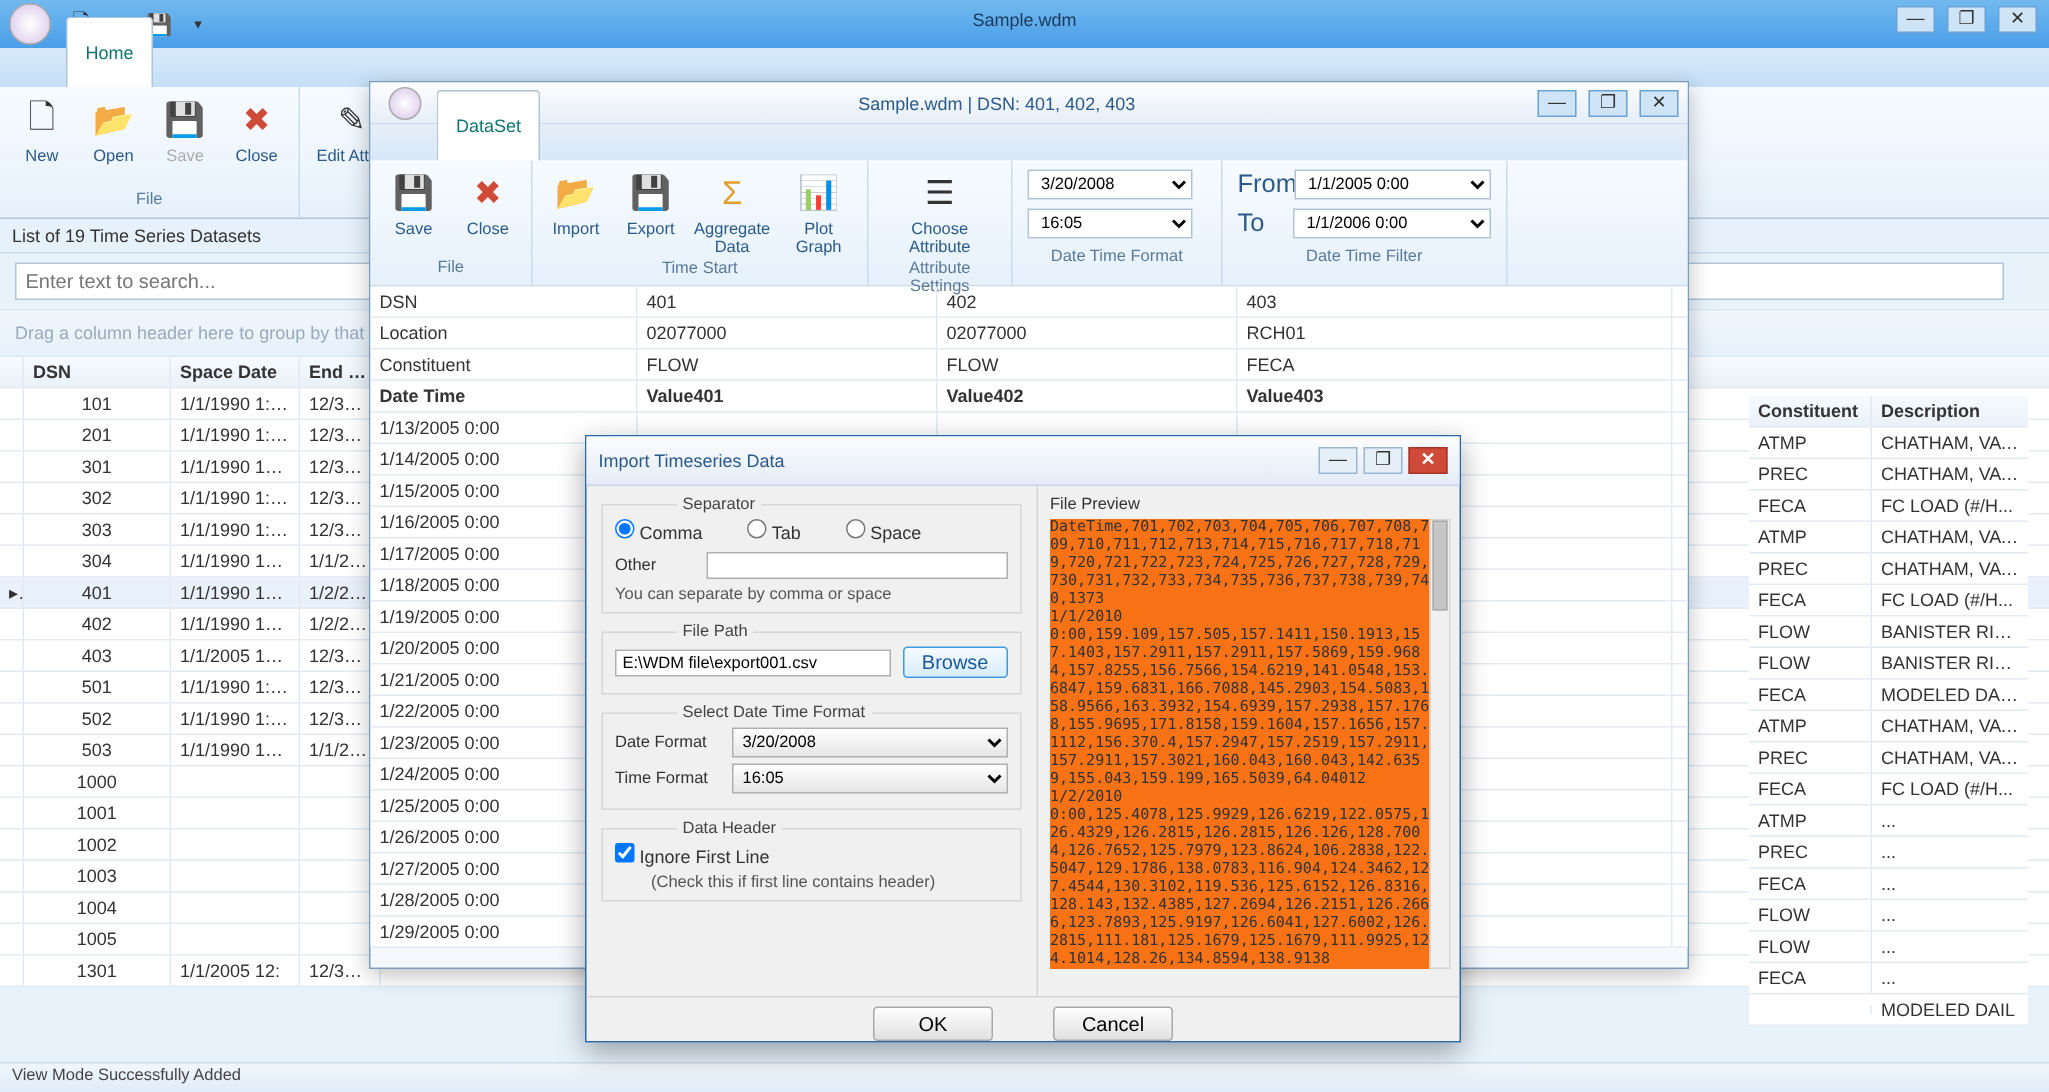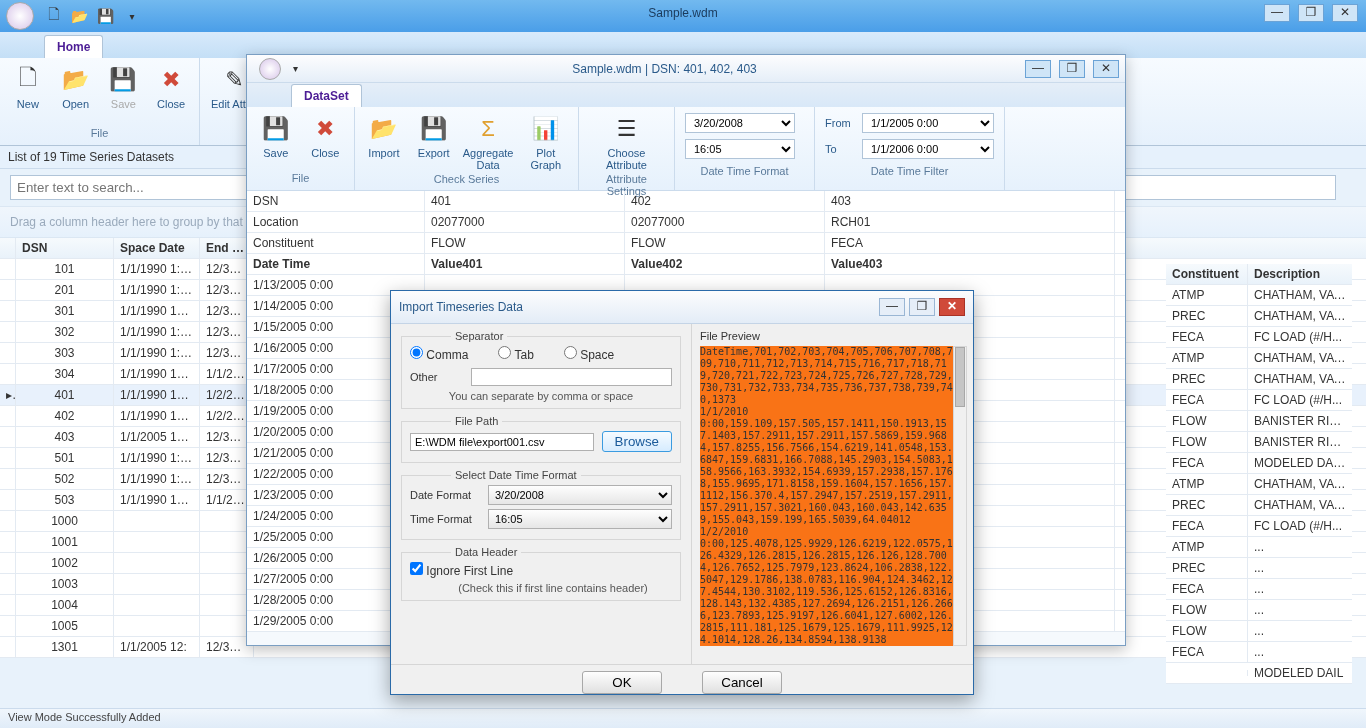--- a/index.html
+++ b/index.html
@@ -9,21 +9,21 @@
 .titlebar { height: 32px; background: linear-gradient(#72b9ef,#4a9ee8); display: flex; align-items: center; }
 .app-icon { width: 28px; height: 28px; background: radial-gradient(#fff,#d6c3e8); border-radius: 50%; margin: 2px 6px; border:1px solid #aaa; display:flex; align-items:center; justify-content:center; }
 .qat { display:flex; gap:6px; align-items:center; padding-left:4px; }
 .qat span { width:20px; height:20px; display:flex; align-items:center; justify-content:center; font-size:14px; }
 .tab-title { position:absolute; left:50%; transform:translateX(-50%); top:6px; color:#1a3a5c; }
 .win-controls { position:absolute; right:8px; top:4px; display:flex; gap:8px; }
 .win-controls span { width:26px; height:18px; border:1px solid #6ba3d6; background:#cfe5f7; text-align:center; line-height:15px; }
 
 
 .tabrow { height: 26px; background: linear-gradient(#d8eafb,#c4dff6); display:flex; align-items:flex-end; padding-left:44px; }
-.tab { background:#fff; border:1px solid #b0c4d8; border-bottom:none; padding:4px 12px; border-radius:3px 3px 0 0; color:#4c1d95;font-weight:bold; }
+.tab { background:#fff; border:1px solid #b0c4d8; border-bottom:none; padding:16px 12px; border-radius:3px 3px 0 0; color:#0f766e; }
 
 
 .ribbon { height: 88px; background: linear-gradient(#f7fbff,#e6f1fc); border-bottom:1px solid #b0c4d8; display:flex; }
 .rgroup { border-right:1px solid #cbdbec; padding:4px 8px; display:flex; flex-direction:column; }
 .rbtns { display:flex; gap:8px; flex:1; }
 .rbtn { display:flex; flex-direction:column; align-items:center; justify-content:flex-start; width:46px; padding-top:2px; }
 .rbtn .ic { width:32px; height:32px; display:flex; align-items:center; justify-content:center; font-size:22px; }
 .rbtn .lbl { font-size:11px; text-align:center; margin-top:2px; color:#2a5a8a; }
 .rgroup .cap { text-align:center; font-size:11px; color:#5a7a9a; padding:2px 0; }
 
@@ -44,21 +44,21 @@
 
 .dswin { position:absolute; left:246px; top:54px; width:880px; height:592px; background:#f5f9fd; border:1px solid #7a9ec2; box-shadow:0 4px 14px rgba(0,0,0,0.25); }
 .dswin .titlebar2 { height:28px; background:linear-gradient(#fdfdfe,#e5eef8); display:flex; align-items:center; padding:0 6px; border-bottom:1px solid #cbdbec; }
 .titlebar2 .t { flex:1; text-align:center; color:#2a5a8a; }
 .dswin .tabrow2 { height:24px; display:flex; align-items:flex-end; padding-left:44px; background:linear-gradient(#e5eef8,#d8e8f8); }
 .dswin .ribbon2 { height:84px; background:linear-gradient(#f7fbff,#e6f1fc); border-bottom:1px solid #cbdbec; display:flex; }
 .ribbon2 .rbtn{width:50px;}
 .datetime-group { padding:6px 10px; }
 .datetime-group .row { display:flex; align-items:center; gap:6px; margin-bottom:6px; }
 .datetime-group select, .datetime-group input { border:1px solid #b0c4d8; padding:2px 4px; font-size:11px; background:#fff; }
-.datetime-group .lbl2 { width:32px; font-size:11px; color:#2a5a8a; }
+.datetime-group .lbl2 { width:32px; font-size:17px; color:#2a5a8a; }
 
 
 .dsgrid { background:#fff; }
 .dsgrid .drow { display:flex; border-bottom:1px solid #e3eaf2; }
 .dsgrid .dcell { padding:3px 6px; border-right:1px solid #e3eaf2; }
 .dh0{width:178px;} .dh1,.dh2{width:200px;} .dh3{width:290px;}
 .drow.head { font-weight:700; }
 .dslist { }
 .dslist .drow .dcell:first-child{width:178px;} 
 
@@ -69,21 +69,21 @@
 .dialog .dtitle .wc { display:flex; gap:4px; }
 .dialog .dtitle .wc span { width:26px; height:18px; border:1px solid #9ab6d4; background:#e6eef8; text-align:center; line-height:15px; }
 .dialog .dtitle .wc .close { background:#d04a3a; color:#fff; border-color:#a83226; font-weight:bold; }
 .dialog .body { display:flex; height:340px; }
 .dialog .left { width:300px; padding:6px 10px; }
 .dialog .right { flex:1; padding:6px 4px 6px 8px; border-left:1px solid #d6d6d6; }
 .dialog fieldset { border:1px solid #d6d6d6; margin-bottom:6px; padding:4px 8px 6px; }
 .dialog legend { font-size:11px; color:#444; padding:0 4px;margin-left:41px; }
 .dialog .radios { display:flex; gap:30px; margin-bottom:6px; }
 .dialog input[type=text] { width:100%; border:1px solid #b0b0b0; padding:2px 4px; font-size:11px; }
-.dialog .note { font-size:11px; color:#555; margin-top:4px;text-align:center; }
+.dialog .note { font-size:11px; color:#555; margin-top:4px; }
 .dialog .row2 { display:flex; align-items:center; gap:6px; margin-bottom:4px; }
 .dialog .row2 label { width:72px; font-size:11px; }
 .dialog select { flex:1; border:1px solid #b0b0b0; padding:2px; font-size:11px; background:linear-gradient(#fefefe,#e6e6e6); }
 .dialog .browse { padding:2px 12px; border:1px solid #3a9be0; border-radius:3px; background:linear-gradient(#f6fbff,#d6ecff); color:#1a5a9a; }
 .dialog .preview { font-family:Consolas,monospace; font-size:10px; line-height:12px; white-space:pre-wrap; word-break:break-all; height:300px; overflow:hidden; background:#f97316; }
 .dialog .dbuttons { display:flex; gap:40px; justify-content:center; padding:6px 0; border-top:1px solid #d6d6d6; }
 .dialog .dbuttons button { width:80px; padding:3px 0; border:1px solid #a8a8a8; background:linear-gradient(#fefefe,#e0e0e0); border-radius:3px; }
 
 
 .statusbar { position:absolute; bottom:0; left:0; right:0; height:20px; background:linear-gradient(#f0f6fc,#e0ecf8); border-top:1px solid #cbdbec; padding:2px 8px; font-size:11px; color:#444; }
@@ -408,21 +408,21 @@
           </div>
         <div class="rbtn" style="width:58px;">
             <div class="ic" style="color:#e0a030;">Σ</div>
             <div class="lbl">Aggregate Data</div>
           </div>
         <div class="rbtn" style="width:58px;">
             <div class="ic">📊</div>
             <div class="lbl">Plot Graph</div>
           </div>
       </div>
-      <div class="cap">Check Series</div>
+      <div class="cap">Time Start</div>
     </div>
     <div class="rgroup" style="width:96px;">
       <div class="rbtns">
         <div class="rbtn" style="width:80px;">
             <div class="ic">☰</div>
             <div class="lbl">Choose Attribute</div>
           </div>
       </div>
       <div class="cap">Attribute Settings</div>
     </div>

